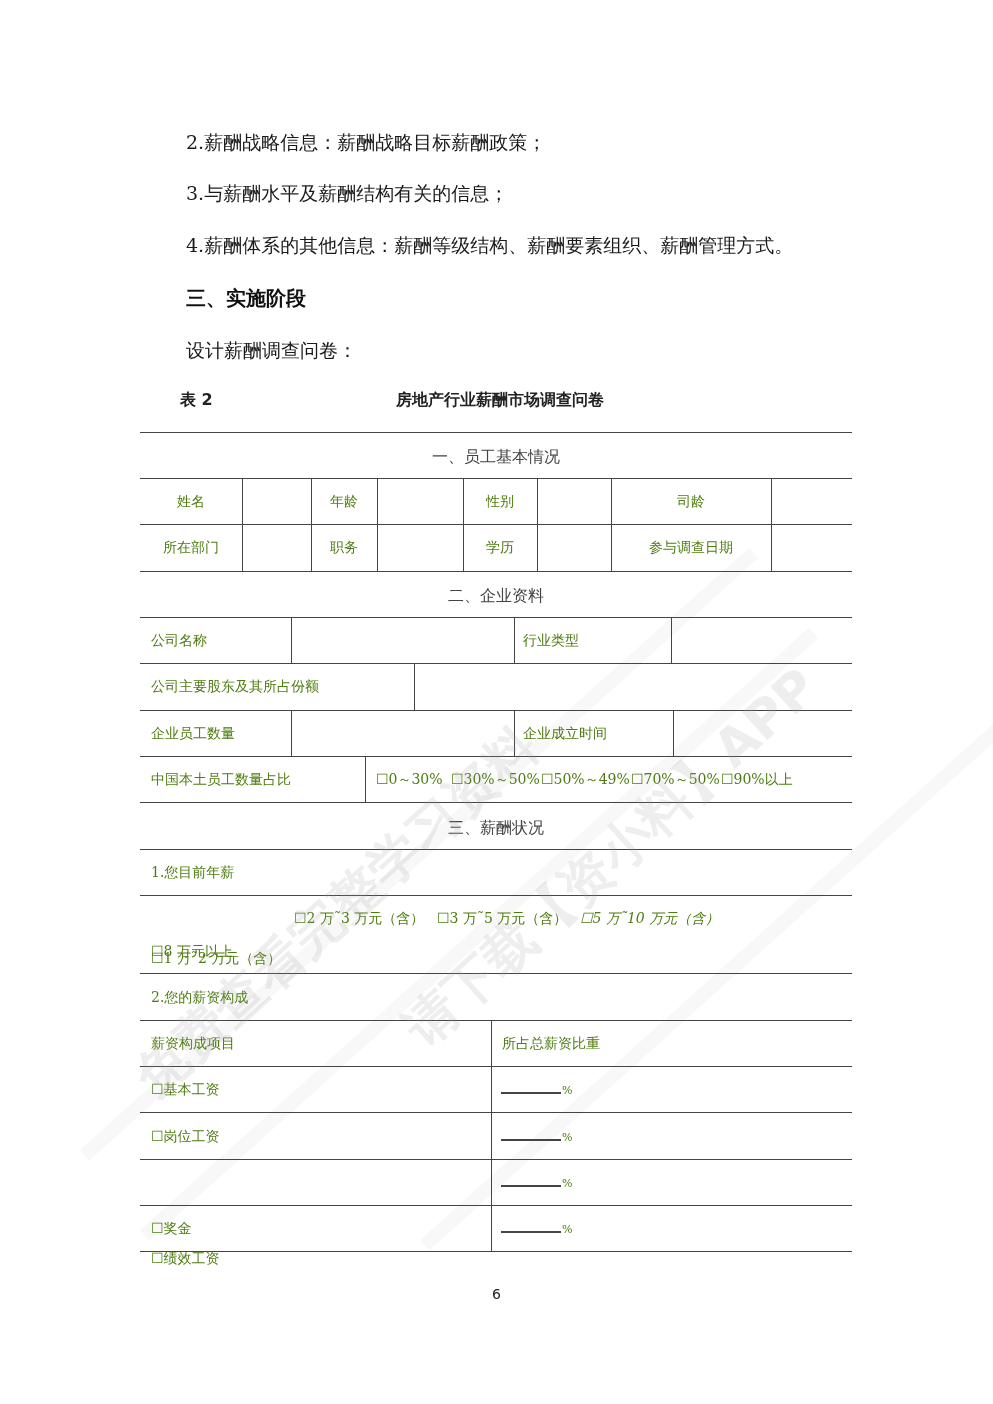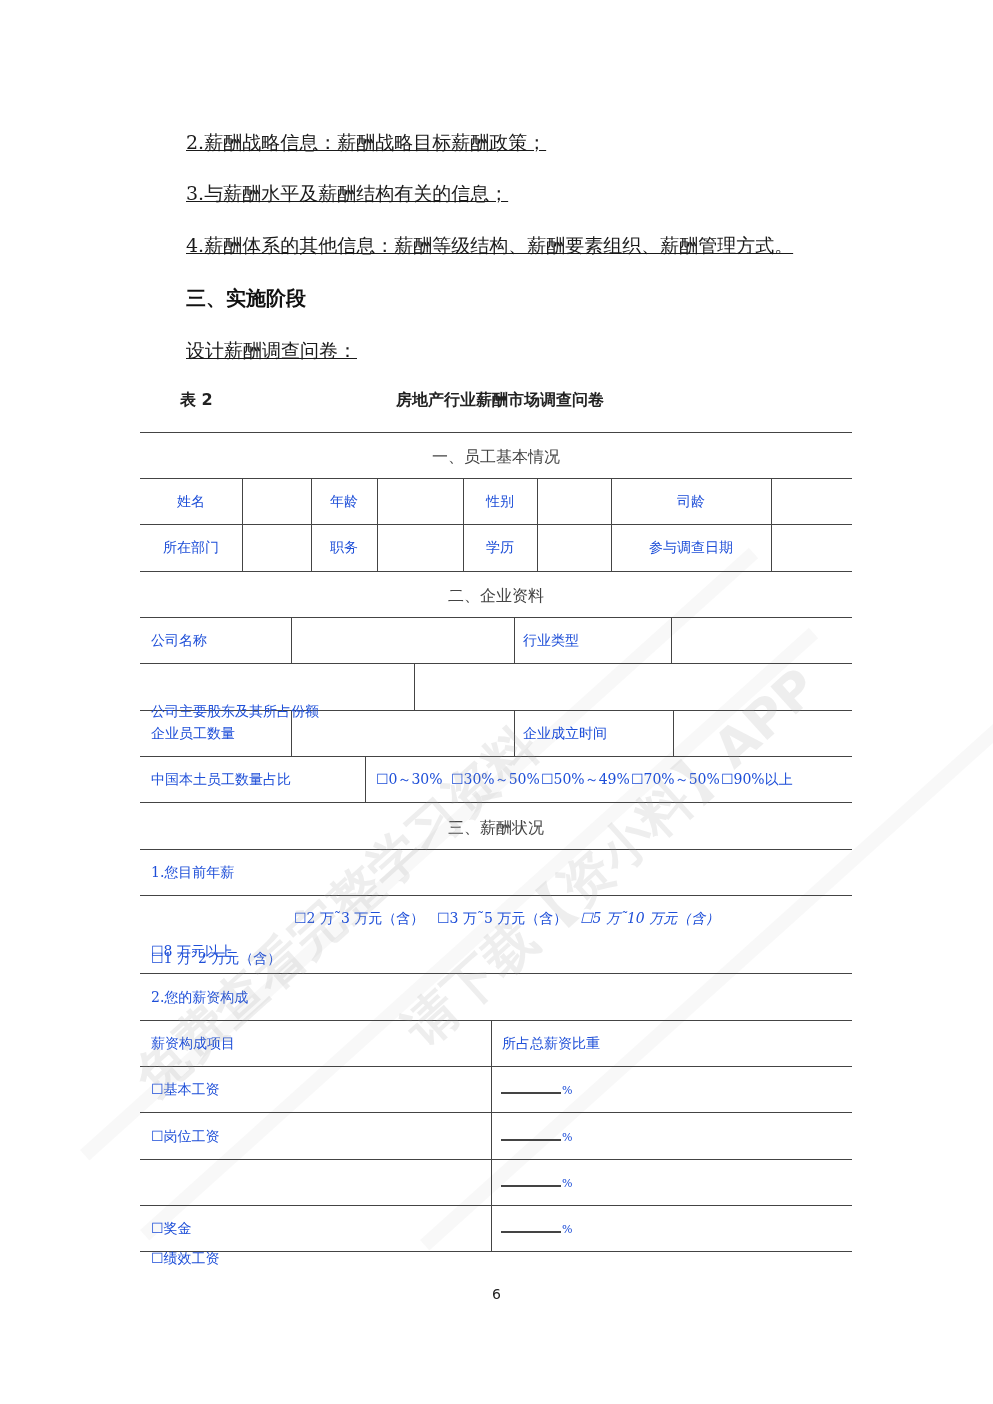--- a/index.html
+++ b/index.html
@@ -1,25 +1,25 @@
 <!DOCTYPE html>
 <html><head>
 <meta charset="utf-8">
 <style>
   html, body { margin: 0; padding: 0; background: #ffffff; }
   body { width: 993px; height: 1404px; position: relative; overflow: hidden;
          font-family: "DejaVu Serif", "Liberation Serif", serif; color: #222; }
-  .para { position: absolute; left: 186px; font-size: 19px; color: #1a1a1a; white-space: nowrap; text-decoration: underline; }
+  .para { position: absolute; left: 186px; font-size: 19px; color: #1a1a1a; white-space: nowrap; }
   .heading { position: absolute; left: 186px; font-size: 20px; font-weight: bold; font-family: "DejaVu Sans", "Liberation Sans", sans-serif; color: #111; }
   .caption-label { position: absolute; left: 180px; top: 390px; font-size: 16px; font-weight: bold; font-family: "DejaVu Sans", "Liberation Sans", sans-serif; }
   .caption-title { position: absolute; left: 396px; top: 390px; font-size: 16px; font-weight: bold; font-family: "DejaVu Sans", "Liberation Sans", sans-serif; }
 
   .hline { position: absolute; left: 140px; width: 712px; height: 0; border-top: 1.5px solid #444; }
   .vline { position: absolute; width: 0; border-left: 1.5px solid #444; }
-  .cell { position: absolute; font-size: 14px; color: #1d4ed8; white-space: nowrap; }
+  .cell { position: absolute; font-size: 14px; color: #4d7c0f; white-space: nowrap; }
   .center { text-align: center; }
   .section-title { position: absolute; left: 140px; width: 712px; text-align: center; font-size: 16px; color: #444; }
 
   .blank { display: inline-block; width: 60px; border-bottom: 2px solid #444; vertical-align: baseline; margin-right: 1px; }
   .pct { font-size: 11px; }
 
   .pagenum { position: absolute; left: 0; width: 993px; top: 1286px; text-align: center; font-size: 14px; font-family: "DejaVu Sans", "Liberation Sans", sans-serif; color: #222; }
 
   .watermark { position: absolute; font-size: 52px; font-weight: bold; color: rgba(160,160,160,0.18);
                font-family: "DejaVu Sans", "Liberation Sans", sans-serif; white-space: nowrap; transform-origin: left top; pointer-events: none; }
@@ -99,21 +99,21 @@
 <div class="cell center" style="left:611px;width:160px;top:539px;">参与调查日期</div>
 <div class="cell" style="left:772px;width:80px;top:526px;height:44px;"></div>
 
 <div class="section-title" style="top:586px;">二、企业资料</div>
 
 <div class="cell" style="left:151px;top:632px;">公司名称</div>
 <div class="cell" style="left:292px;width:221px;top:619px;height:43px;"></div>
 <div class="cell" style="left:523px;top:632px;">行业类型</div>
 <div class="cell" style="left:672px;width:180px;top:619px;height:43px;"></div>
 
-<div class="cell" style="left:151px;top:678px;margin-top:25px;">公司主要股东及其所占份额</div>
+<div class="cell" style="left:151px;top:678px;">公司主要股东及其所占份额</div>
 <div class="cell" style="left:415px;width:437px;top:665px;height:44px;"></div>
 
 <div class="cell" style="left:151px;top:725px;">企业员工数量</div>
 <div class="cell" style="left:292px;width:221px;top:712px;height:43px;"></div>
 <div class="cell" style="left:523px;top:725px;">企业成立时间</div>
 <div class="cell" style="left:674px;width:178px;top:712px;height:43px;"></div>
 
 <div class="cell" style="left:151px;top:771px;">中国本土员工数量占比</div>
 <div class="cell" style="left:376px;top:771px;">☐0～30%</div>
 <div class="cell" style="left:451px;top:771px;">☐30%～50%</div>

